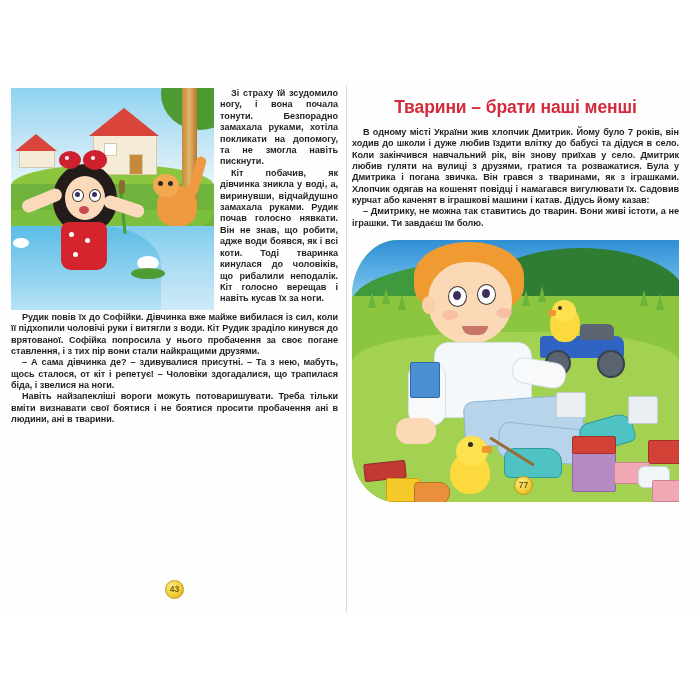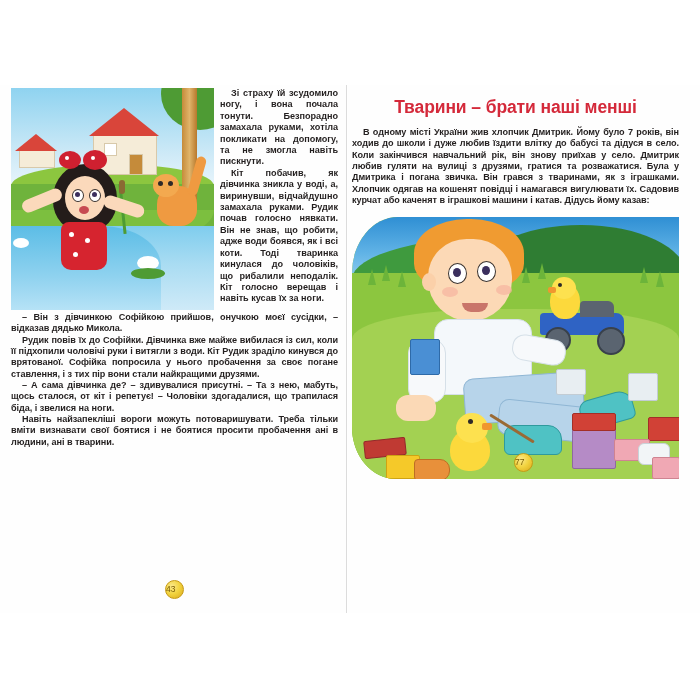--- a/index.html
+++ b/index.html
@@ -80,23 +80,23 @@
 
   
   .page-num {
     position: absolute;
     width: 17px; height: 17px;
     border-radius: 50%;
     background: radial-gradient(circle at 35% 32%, #fbe98b 0%, #f2d33f 48%, #d9a81a 100%);
     border: 1px solid #c79a14;
     color: #7a5d05;
     font-size: 8.5px;
-    font-weight: normal;
+    font-weight: bold;
     line-height: 17px;
-    text-align: left;
+    text-align: center;
     font-family: "Liberation Sans", sans-serif;
   }
   #pagenum-left  { left: 165px; bottom: 14px; }
   #pagenum-right { left: 162px; bottom: 7px; }
 
   
   #right-inner {
     position: absolute;
     left: 4px; top: 3px;
     width: 327px; height: 522px;
@@ -251,37 +251,37 @@
         <div class="pad" style="left:120px; top:180px; width:34px; height:11px;"></div>
         <div class="lily" style="left:2px; top:150px; width:16px; height:10px;"></div>
       </div>
 
       <div id="left-flow">
         <p>Зі страху їй зсудомило ногу, і вона почала тонути. Безпорадно замахала руками, хотіла покликати на допомогу, та не змогла навіть пискнути.</p>
         <p>Кіт побачив, як дівчинка зникла у воді, а, виринувши, відчайдушно замахала руками. Рудик почав голосно нявкати. Він не знав, що робити, адже води боявся, як і всі коти. Тоді тваринка кинулася до чоловіків, що рибалили неподалік. Кіт голосно верещав і навіть кусав їх за ноги.</p>
       </div>
 
       <div id="left-lower" class="body-text">
-        <p>– Він з дівчинкою Софійкою прийшов, онучкою моєї сусідки, – відказав дядько Микола.</p>
         <p>Рудик повів їх до Софійки. Дівчинка вже майже вибилася із сил, коли її підхопили чоловічі руки і витягли з води. Кіт Рудик зраділо кинувся до врятованої. Софійка попросила у нього пробачення за своє погане ставлення, і з тих пір вони стали найкращими друзями.</p>
         <p>– А сама дівчинка де? – здивувалися присутні. – Та з нею, мабуть, щось сталося, от кіт і репетує! – Чоловіки здогадалися, що трапилася біда, і звелися на ноги.</p>
         <p>Навіть найзапекліші вороги можуть потоваришувати. Треба тільки вміти визнавати свої боятися і не боятися просити пробачення ані в людини, ані в тварини.</p>
       </div>
     </div>
 
     <div class="page-num" id="pagenum-left">43</div>
   </div>
 
   <div class="page" id="page-right">
     <div id="right-inner">
 
       <h1 id="story-title">Тварини – брати наші менші</h1>
 
       <div class="body-text">
         <p>В одному місті України жив хлопчик Дмитрик. Йому було 7 років, він ходив до школи і дуже любив їздити влітку до бабусі та дідуся в село. Коли закінчився навчальний рік, він знову приїхав у село. Дмитрик любив гуляти на вулиці з друзями, гратися та розважатися. Була у Дмитрика і погана звичка. Він грався з тваринами, як з іграшками. Хлопчик одягав на кошенят повідці і намагався вигулювати їх. Садовив курчат або каченят в іграшкові машини і катав. Дідусь йому казав:</p>
+        <p>– Дмитрику, не можна так ставитись до тварин. Вони живі істоти, а не іграшки. Ти завдаєш їм болю.</p>
       </div>
 
       <div id="illus-boy">
         <div class="sky"></div>
         <div class="treeline"></div>
         <div class="treeline2"></div>
         <div class="grassfield"></div>
         <div class="grasslight"></div>
 
         <div class="grasstuft" style="left:16px; top:52px;"></div>

